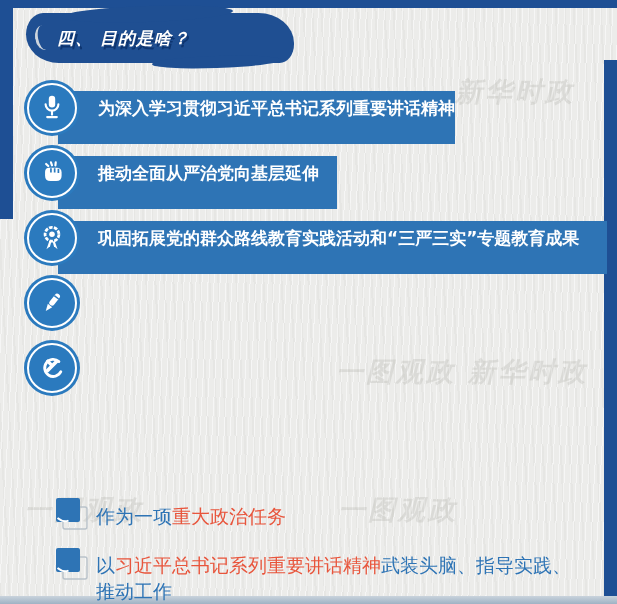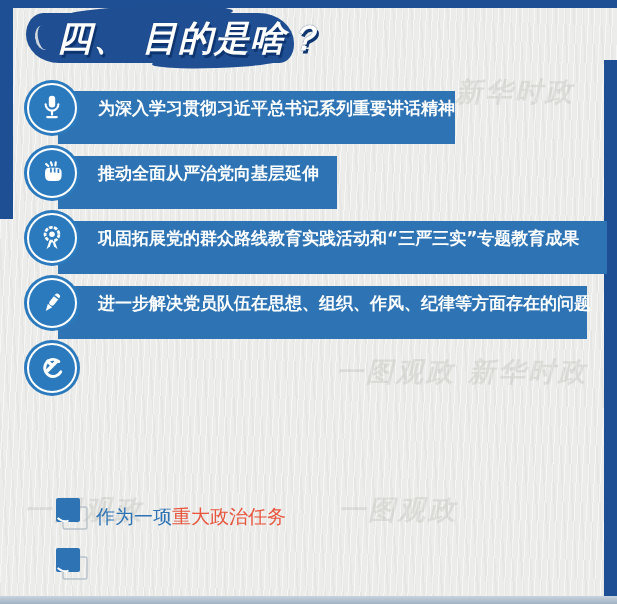--- a/index.html
+++ b/index.html
@@ -21,21 +21,21 @@
   
   .banner{position:absolute;background:#1f4f92;z-index:2;}
   .banner,.banner::before,.banner::after{border-radius:24px 50px 20px 46px / 30px 42px 26px 40px;}
   .banner::before{content:"";position:absolute;left:13%;top:-7px;width:64%;height:16px;
       background:#1f4f92;border-radius:50%;transform:rotate(-2deg);}
   .banner::after{content:"";position:absolute;right:5%;bottom:-5px;width:48%;height:12px;
       background:#1f4f92;border-radius:50%;transform:rotate(-2deg);}
   .banner .crescent{position:absolute;left:9px;top:12px;width:15px;height:25px;
       border-left:3px solid rgba(236,236,234,.85);border-radius:50%;transform:rotate(-10deg);}
   .banner .txt{position:relative;display:block;padding-left:31px;line-height:50px;
-      font-size:35px;font-weight:bold;font-style:italic;letter-spacing:1px;color:#fff;
+      font-size:17px;font-weight:bold;font-style:italic;letter-spacing:1px;color:#fff;
       text-shadow:2px 3px 0 #0e3570, 0 0 1px #0e3570;white-space:nowrap;z-index:3;}
   #banner1{left:26px;top:13px;width:268px;height:50px;}
   #banner2{left:26px;top:436px;width:318px;height:51px;}
   
   .item-bar{position:absolute;left:58px;height:53px;background:#2e74b5;color:#fff;
       font-size:17px;font-weight:bold;line-height:35px;padding-left:40px;
       box-sizing:border-box;white-space:nowrap;z-index:2;}
   .item-circle{position:absolute;left:24px;width:56px;height:56px;border-radius:50%;
       background:#2b7abe;z-index:3;display:flex;align-items:center;justify-content:center;}
   .item-circle::after{content:"";position:absolute;inset:3px;border:2px solid #fff;border-radius:50%;}
@@ -64,21 +64,20 @@
   <div class="bottombar"></div>
 
   <div class="banner" id="banner1">
     <span class="crescent"></span>
     <span class="txt">四、 目的是啥？</span>
   </div>
 
   <div class="item-bar" style="top:91px;width:397px">为深入学习贯彻习近平总书记系列重要讲话精神</div>
   <div class="item-bar" style="top:221px;width:549px">巩固拓展党的群众路线教育实践活动和“三严三实”专题教育成果</div>
   <div class="item-bar" style="top:156px;width:279px">推动全面从严治党向基层延伸</div>
-  <div class="item-bar" style="top:286px;width:529px">进一步解决党员队伍在思想、组织、作风、纪律等方面存在的问题</div>
 
   <div class="item-circle" style="top:80px">
     <svg viewBox="0 0 30 30">
       <rect x="12" y="3.5" width="6" height="11" rx="3" fill="#fff"></rect>
       <path d="M9 11.5 a6 6 0 0 0 12 0" stroke="#fff" stroke-width="2" fill="none" stroke-linecap="round"></path>
       <line x1="15" y1="17.5" x2="15" y2="22" stroke="#fff" stroke-width="2"></line>
       <line x1="10.5" y1="23.5" x2="19.5" y2="23.5" stroke="#fff" stroke-width="2" stroke-linecap="round"></line>
     </svg>
   </div>
   <div class="item-circle" style="top:145px">
@@ -127,14 +126,17 @@
     <span class="seg-blue">作为一项</span><span class="seg-red">重大政治任务</span>
   </div>
 
   <div class="book-icon" style="left:52px;top:545px">
     <svg width="40" height="38" viewBox="0 0 40 38">
       <rect x="11" y="12" width="24" height="22" rx="2" fill="none" stroke="#b9c2ca" stroke-width="1.4"></rect>
       <rect x="4" y="3" width="24" height="24" rx="2" fill="#2e74b5"></rect>
       <path d="M5.5 23 q6.5 5 11 2.5" stroke="#fff" stroke-width="2" fill="none"></path>
     </svg>
   </div>
+  <div class="book-text" style="top:552px;width:490px">
+    <span class="seg-blue">以</span><span class="seg-red">习近平总书记系列重要讲话精神</span><span class="seg-blue">武装头脑、指导实践、推动工作</span>
+  </div>
 
 </div>
 
 </body></html>

